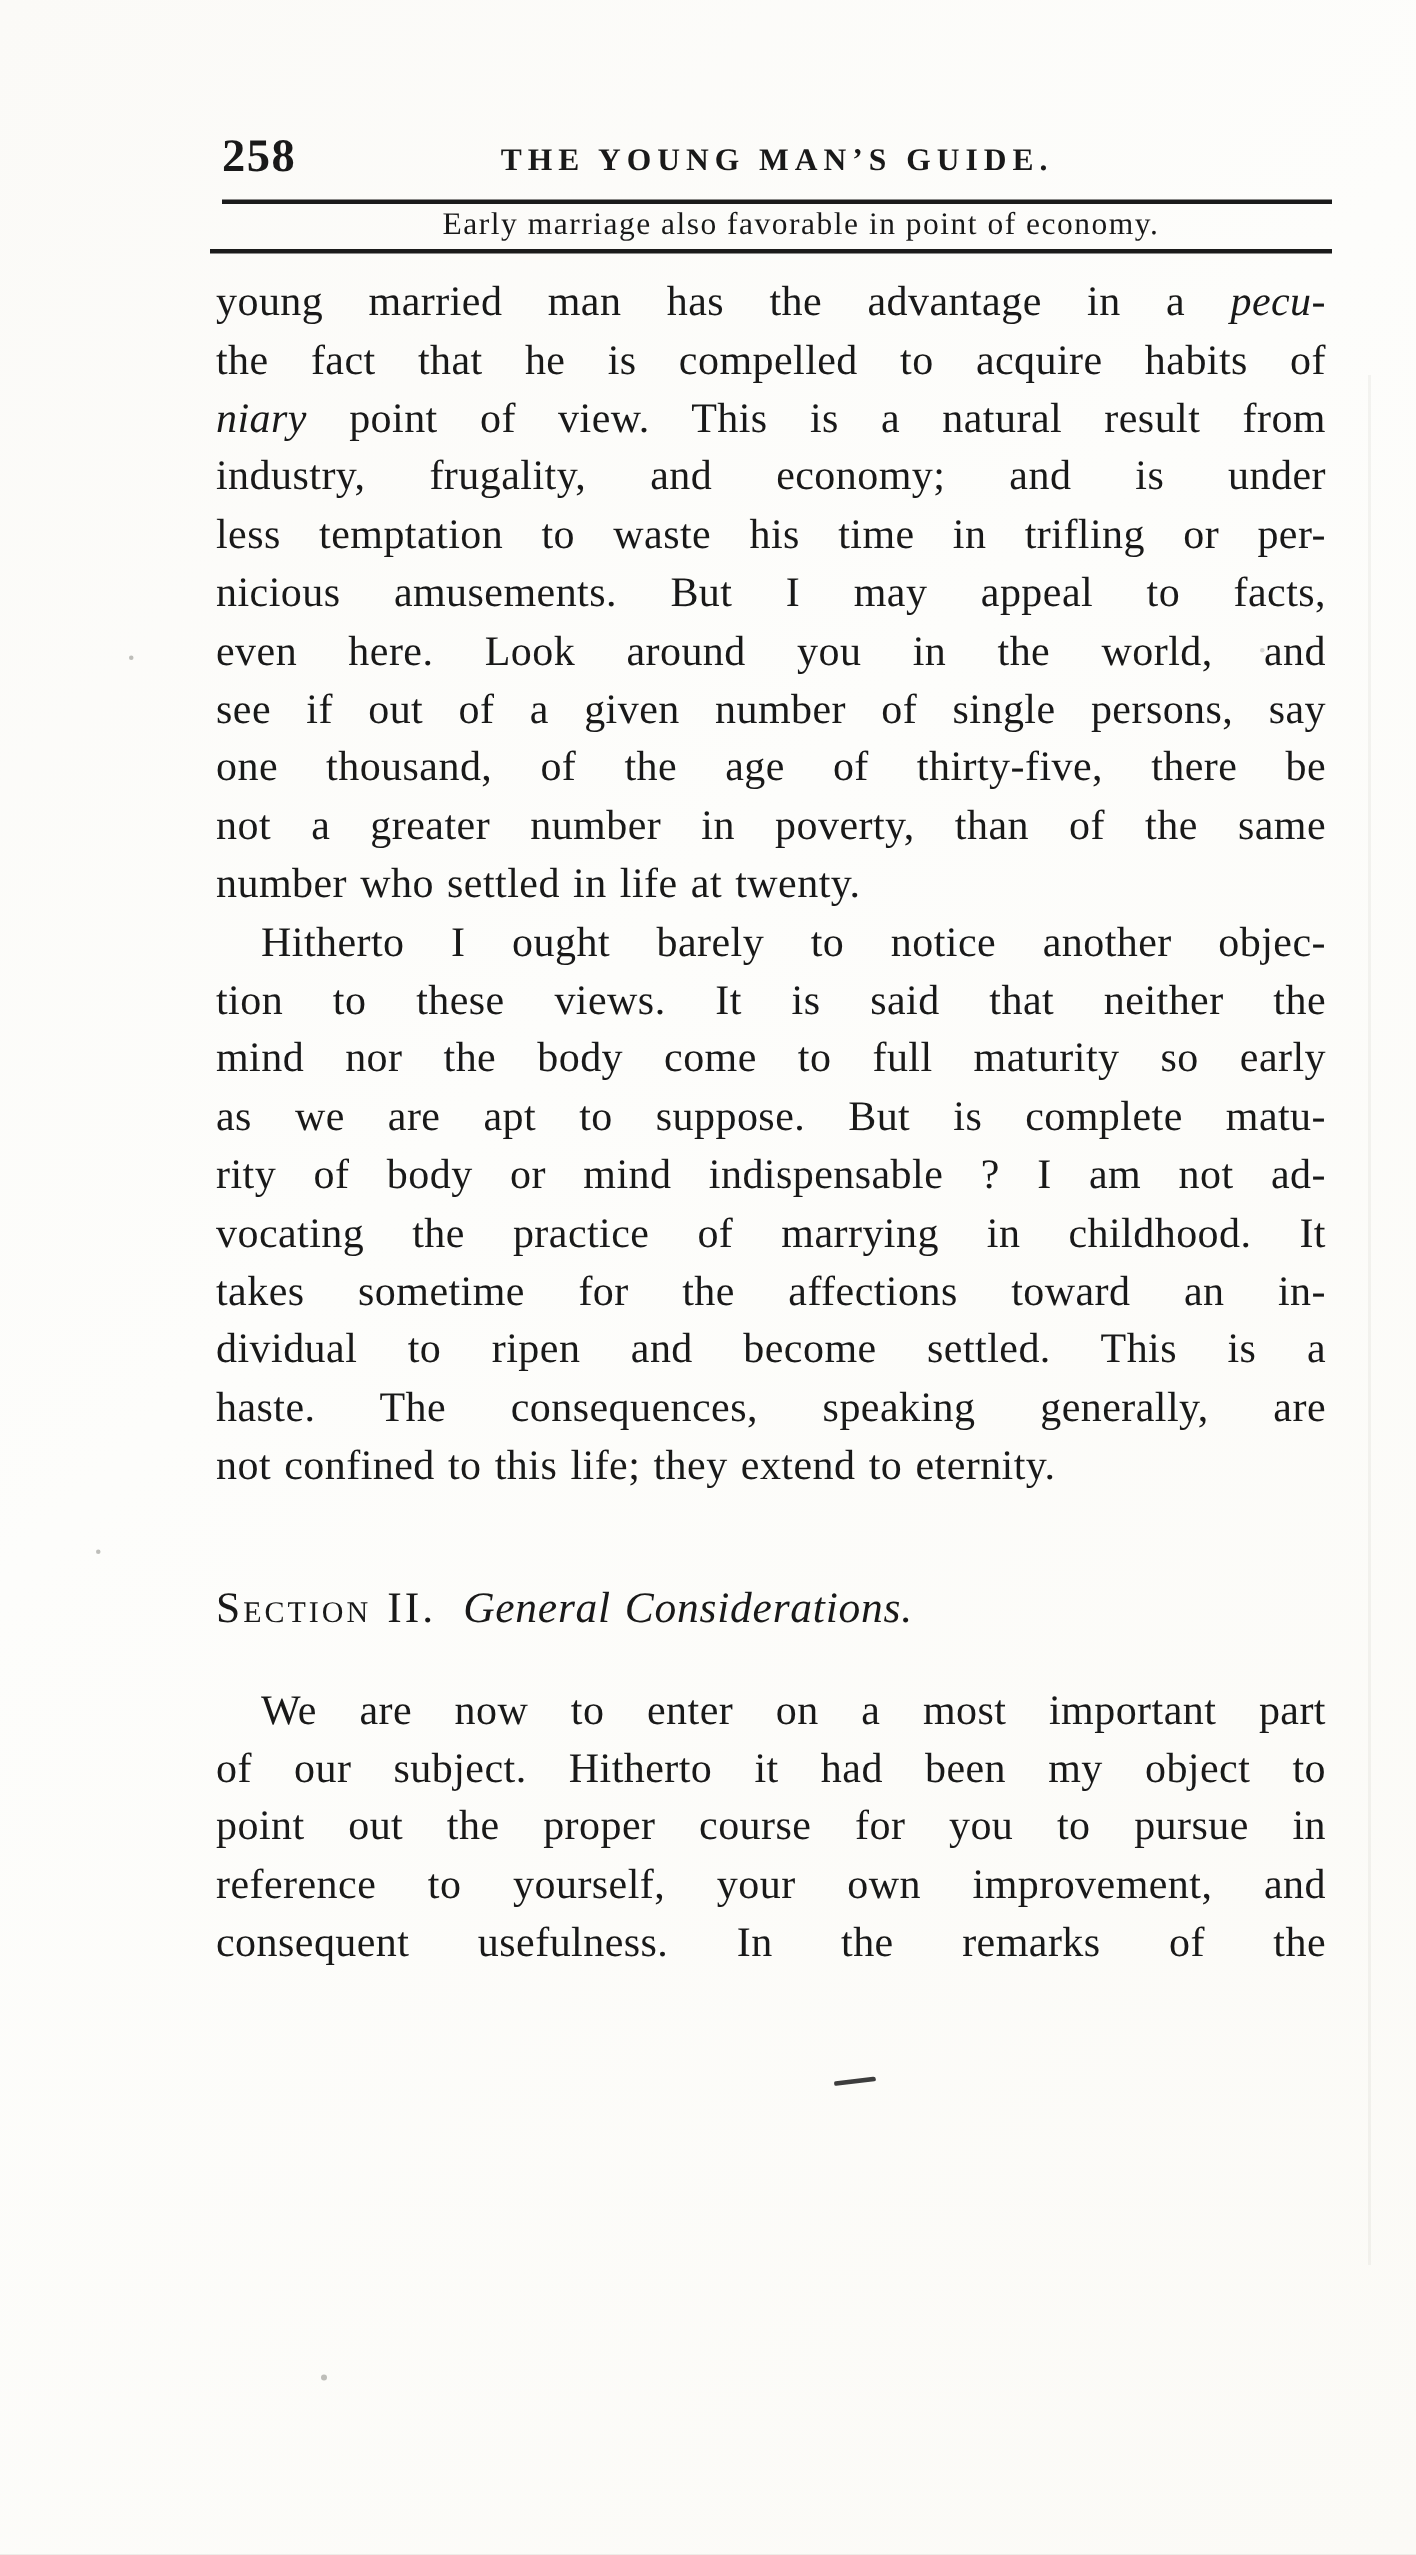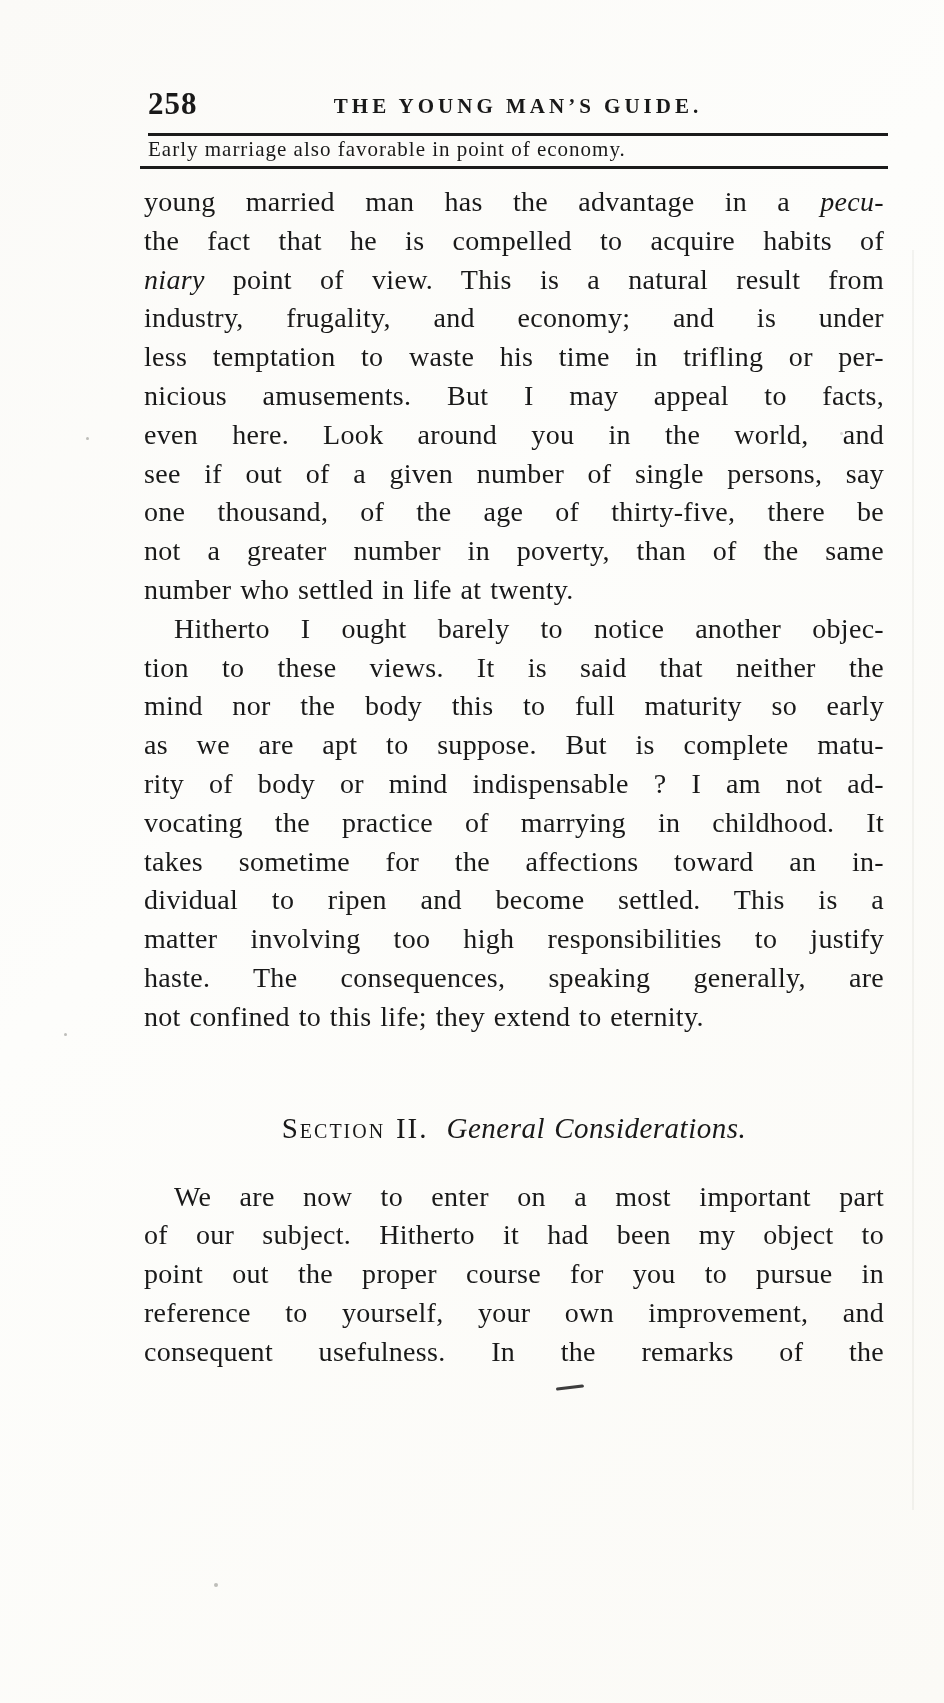--- a/index.html
+++ b/index.html
@@ -39,24 +39,24 @@
   }
   .rule {
     position: absolute;
     background: #1b1b1b;
     height: 3px;
   }
   .rule-top  { left: 148px; top: 133px; width: 740px; }
   .rule-bottom { left: 140px; top: 166px; width: 748px; height: 3px; }
   .running-head {
     position: absolute;
-    left: 148px;
+    left: 164px;
     top: 137px;
     width: 740px;
-    text-align: left;
+    text-align: center;
     font-size: 21px;
     letter-spacing: 1px;
   }
 
   
   .body-text {
     position: absolute;
     left: 144px;
     top: 183px;
     width: 740px;
@@ -76,25 +76,25 @@
     display: inline-block;
     width: 100%;
     height: 0;
   }
   .line.noj { text-align: left; }
   .line.noj::after { content: none; }
   .line.indent { text-indent: 30px; }
   .line em { font-style: italic; }
 
   .section-heading {
-    margin-top: 69px;
+    margin-top: 52px;
     margin-bottom: 28px;
     height: 44px;
     line-height: 44px;
-    text-align: center;
+    text-align: left;
     font-size: 29px;
     overflow: hidden;
   }
   .section-label {
     font-variant: small-caps;
     letter-spacing: 2px;
   }
   .section-title {
     font-style: italic;
     margin-left: 18px;
@@ -150,27 +150,26 @@
         <div class="line">nicious amusements.  But I may appeal to facts,</div>
         <div class="line">even here.  Look around you in the world, and</div>
         <div class="line">see if out of a given number of single persons, say</div>
         <div class="line">one thousand, of the age of thirty-five, there be</div>
         <div class="line">not a greater number in poverty, than of the same</div>
         <div class="line noj">number who settled in life at twenty.</div>
       </div>
       <div class="paragraph">
         <div class="line indent">Hitherto I ought barely to notice another objec-</div>
         <div class="line">tion to these views.  It is said that neither the</div>
-        <div class="line">mind nor the body this to full maturity so early</div>
+        <div class="line">mind nor the body come to full maturity so early</div>
         <div class="line">as we are apt to suppose.  But is complete matu-</div>
         <div class="line">rity of body or mind indispensable ?  I am not ad-</div>
         <div class="line">vocating the practice of marrying in childhood.  It</div>
         <div class="line">takes sometime for the affections toward an in-</div>
         <div class="line">dividual to ripen and become settled.  This is a</div>
-        <div class="line">matter involving too high responsibilities to justify</div>
         <div class="line">haste.  The consequences, speaking generally, are</div>
         <div class="line noj">not confined to this life; they extend to eternity.</div>
       </div>
       <div class="section-heading"><span class="section-label">Section II.</span><span class="section-title">General Considerations.</span></div>
       <div class="paragraph">
         <div class="line indent">We are now to enter on a most important part</div>
         <div class="line">of our subject.  Hitherto it had been my object to</div>
         <div class="line">point out the proper course for you to pursue in</div>
         <div class="line">reference to yourself, your own improvement, and</div>
         <div class="line">consequent usefulness.  In the remarks of the</div>

